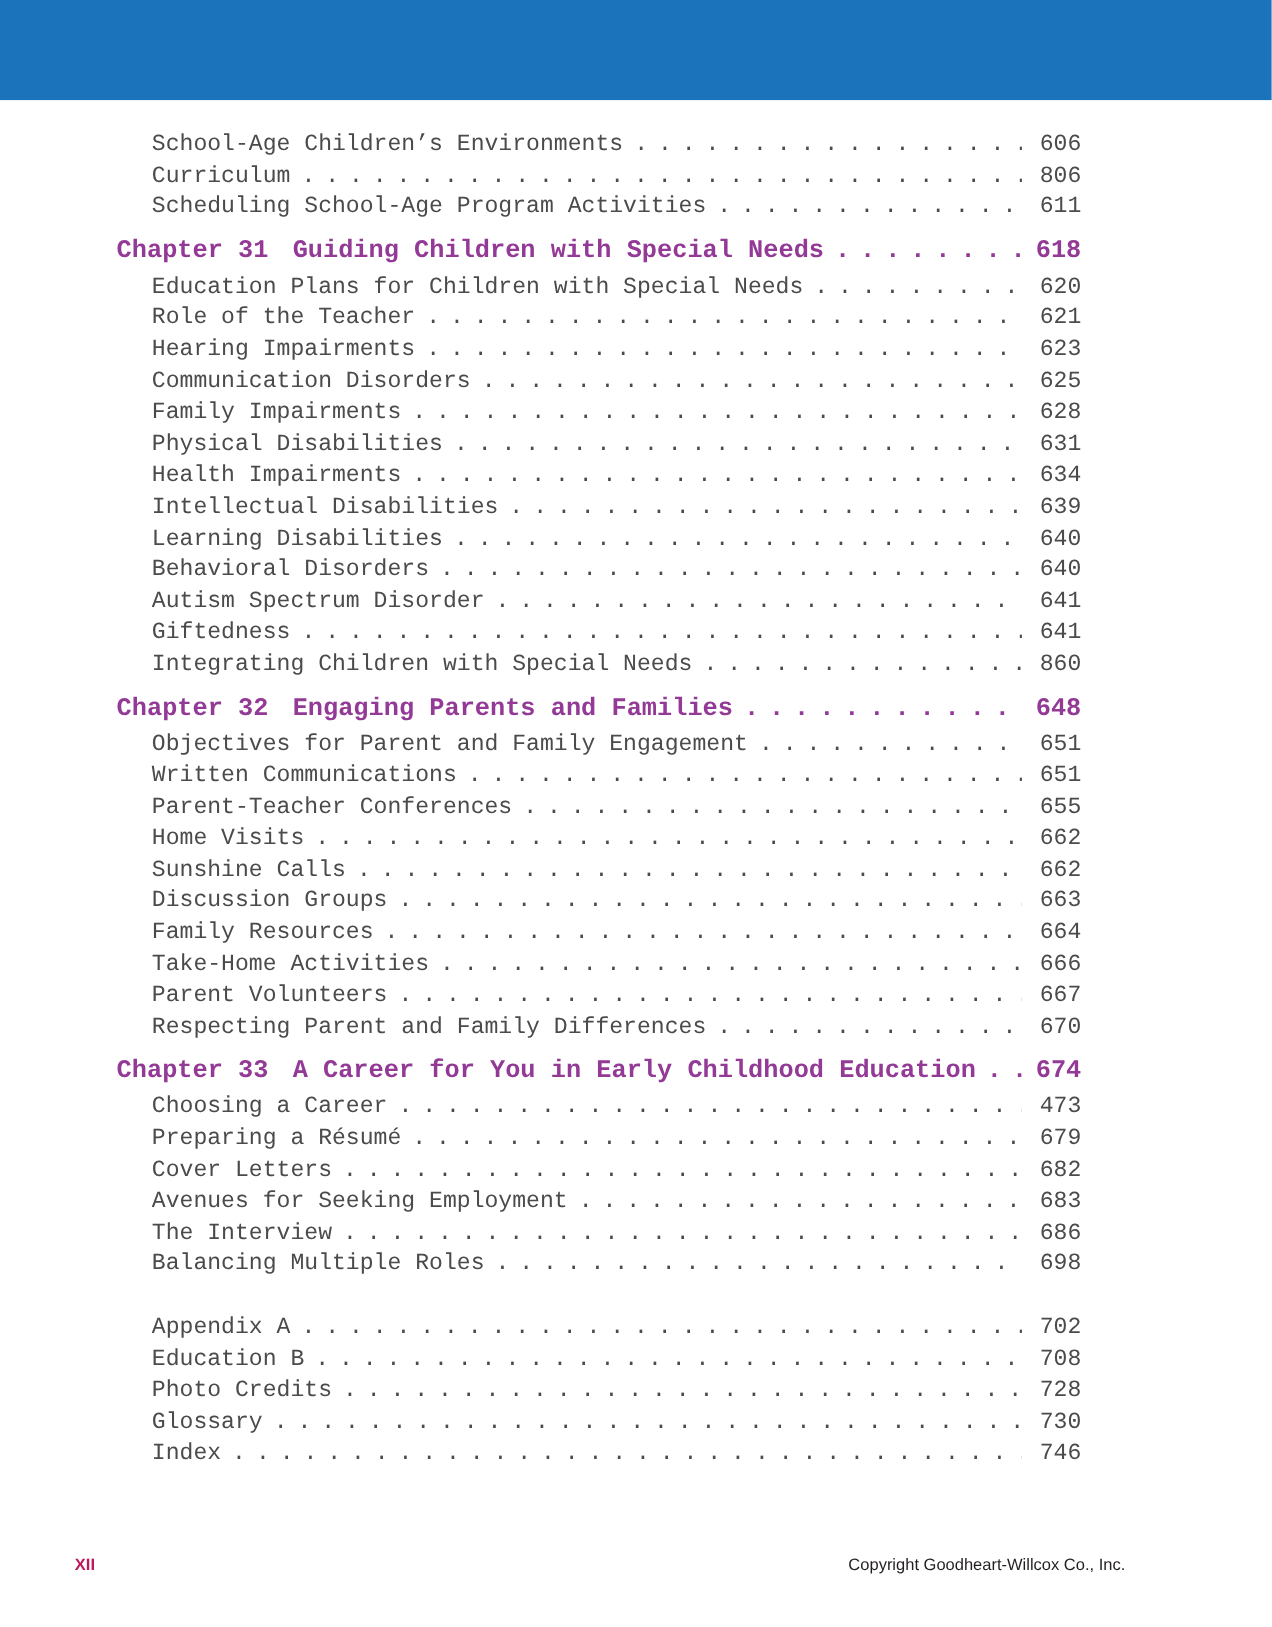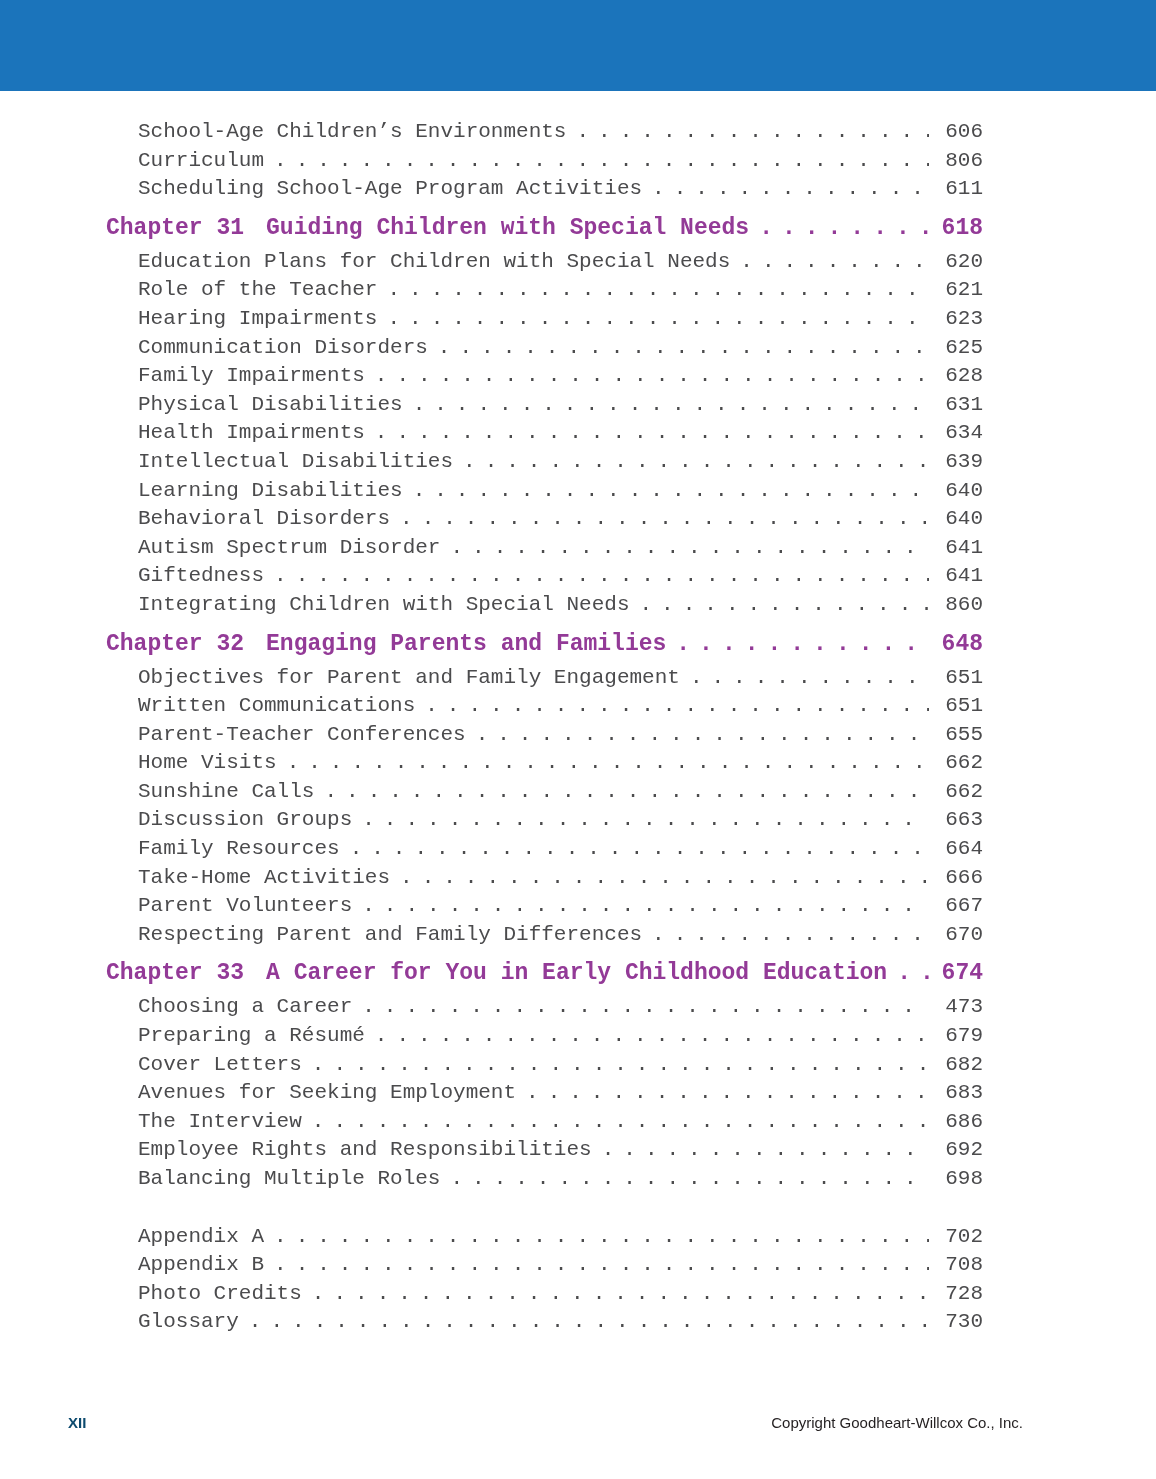--- a/index.html
+++ b/index.html
@@ -61,21 +61,21 @@
   .backmatter-gap { margin-top: 29px; }
   footer {
     position: absolute;
     left: 68px;
     right: 133px;
     top: 1414px;
     display: flex;
     justify-content: space-between;
     align-items: baseline;
   }
-  .folio { font-weight: bold; font-size: 15px; color: #0c4a6e; }
+  .folio { font-weight: bold; font-size: 15px; color: #be185d; }
   .copyright { font-size: 15px; color: #231f20; }
 </style>
 </head>
 <body>
 
 <div class="page">
   <div class="top-bar"></div>
 
   <main class="content" id="toc">
       <div class="row entry">
@@ -245,48 +245,48 @@
         <span class="title">Avenues for Seeking Employment</span>
         <span class="dots"></span>
         <span class="pagenum">683</span>
       </div>
       <div class="row entry">
         <span class="title">The Interview</span>
         <span class="dots"></span>
         <span class="pagenum">686</span>
       </div>
       <div class="row entry">
-        <span class="title">Employee Rights and Responsibilities</span>
-        <span class="dots"></span>
-        <span class="pagenum">692</span>
-      </div>
-      <div class="row entry">
         <span class="title">Balancing Multiple Roles</span>
         <span class="dots"></span>
         <span class="pagenum">698</span>
       </div>
       <div class="row entry backmatter-gap">
         <span class="title">Appendix A</span>
         <span class="dots"></span>
         <span class="pagenum">702</span>
       </div>
       <div class="row entry">
-        <span class="title">Appendix B</span>
+        <span class="title">Education B</span>
         <span class="dots"></span>
         <span class="pagenum">708</span>
       </div>
       <div class="row entry">
         <span class="title">Photo Credits</span>
         <span class="dots"></span>
         <span class="pagenum">728</span>
       </div>
       <div class="row entry">
         <span class="title">Glossary</span>
         <span class="dots"></span>
         <span class="pagenum">730</span>
+      </div>
+      <div class="row entry">
+        <span class="title">Index</span>
+        <span class="dots"></span>
+        <span class="pagenum">746</span>
       </div>
     </main>
 
   <footer>
     <span class="folio">XII</span>
     <span class="copyright">Copyright Goodheart-Willcox Co., Inc.</span>
   </footer>
 </div>
 
 </body></html>

